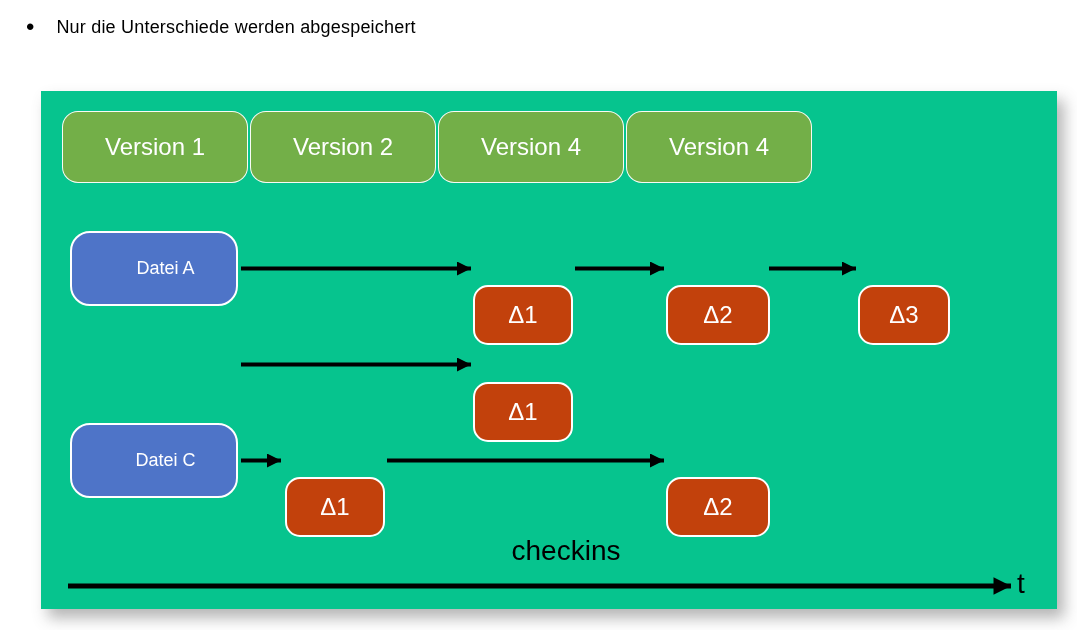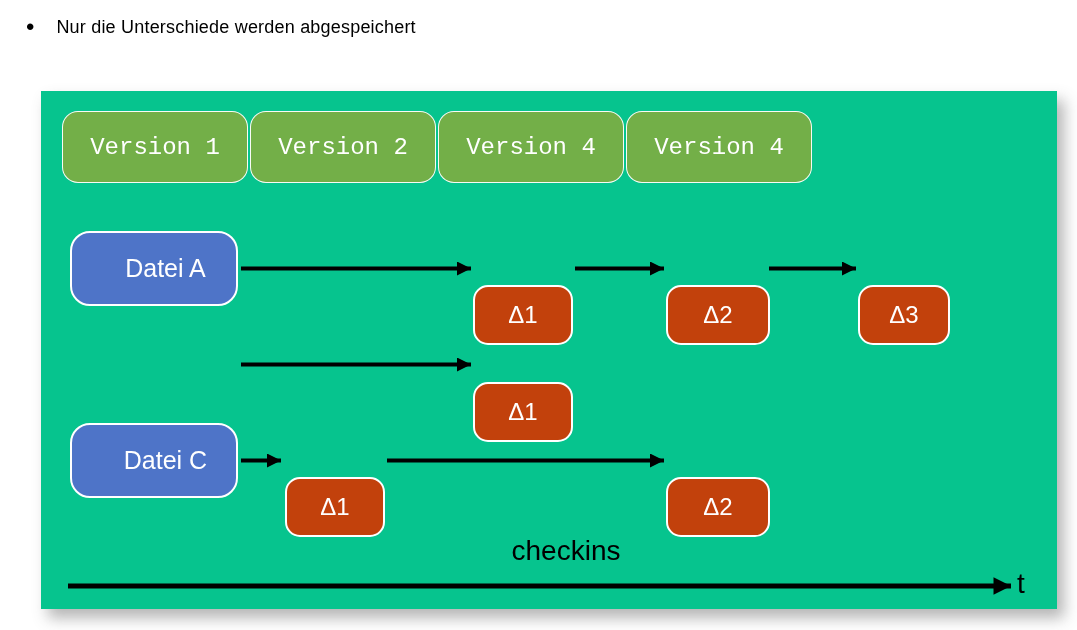--- a/index.html
+++ b/index.html
@@ -51,36 +51,35 @@
     height: 72px;
     background: #73af48;
     border: 1.5px solid rgba(255,255,255,0.95);
     border-radius: 16px;
     box-sizing: border-box;
     display: flex;
     align-items: center;
     justify-content: center;
     color: #ffffff;
     font-size: 24px;
-    font-family: Liberation Mono, monospace;
   }
   .fbox {
     position: absolute;
     left: 29px;
     width: 168px;
     height: 75px;
     background: #4e74c8;
     border: 2px solid #ffffff;
     border-radius: 20px;
     box-sizing: border-box;
     display: flex;
     align-items: center;
     justify-content: center;
     color: #ffffff;
-    font-size: 25px;
+    font-size: 18px;
     padding-left: 23px;
   }
   .dbox {
     position: absolute;
     width: 100px;
     height: 60px;
     background: #c2410c;
     border: 2px solid #ffffff;
     border-radius: 15px;
     box-sizing: border-box;

